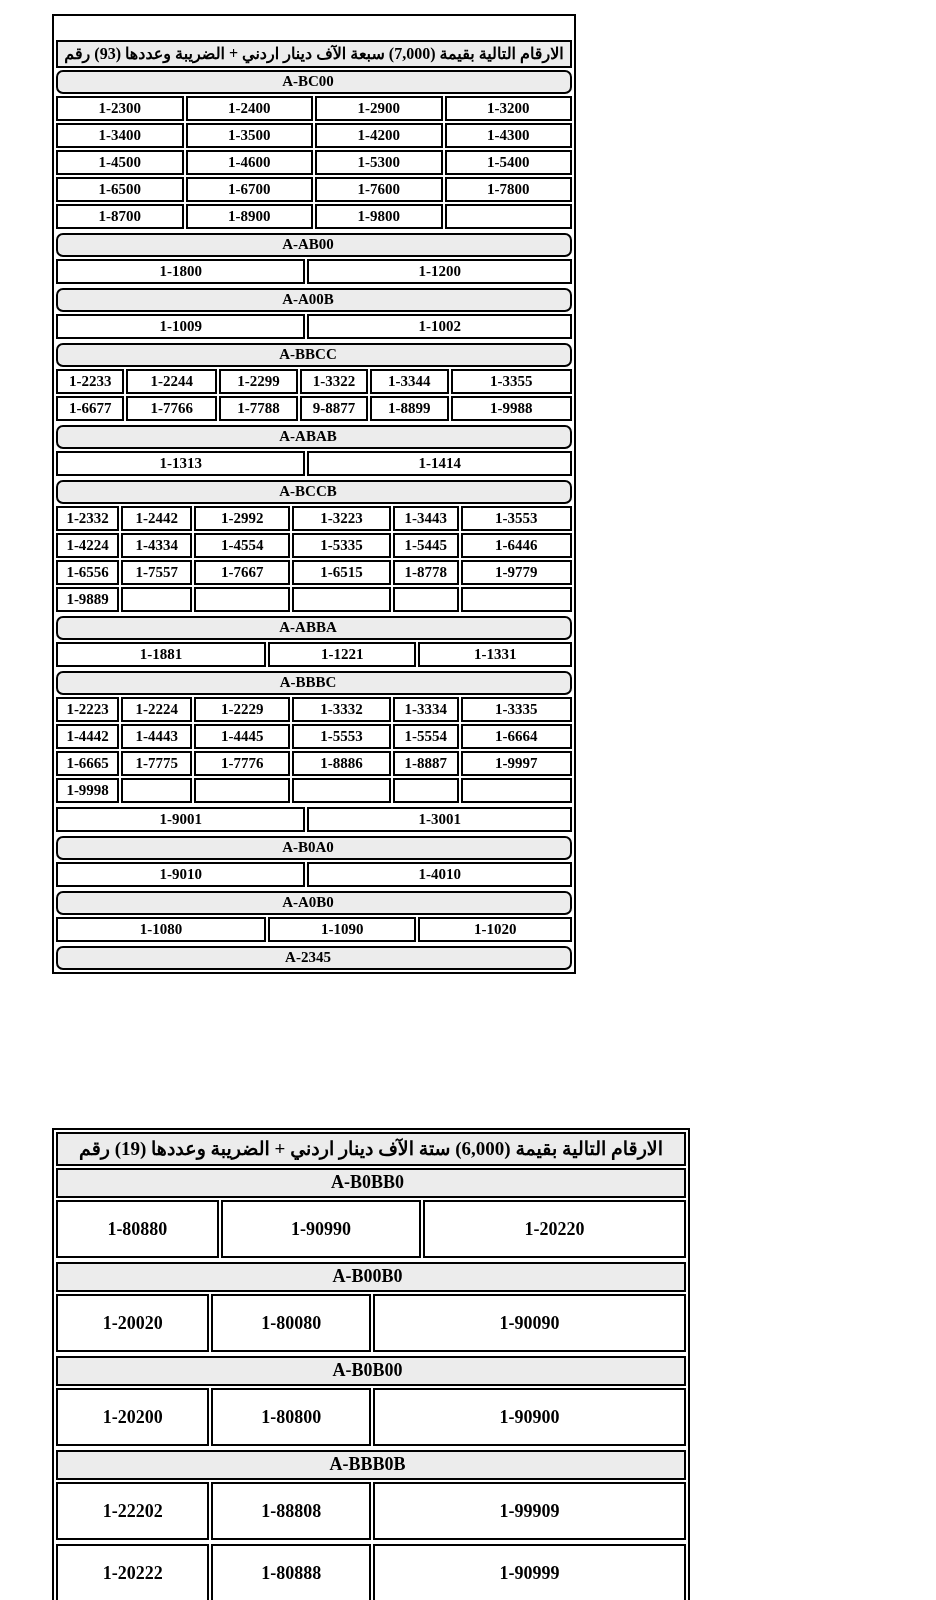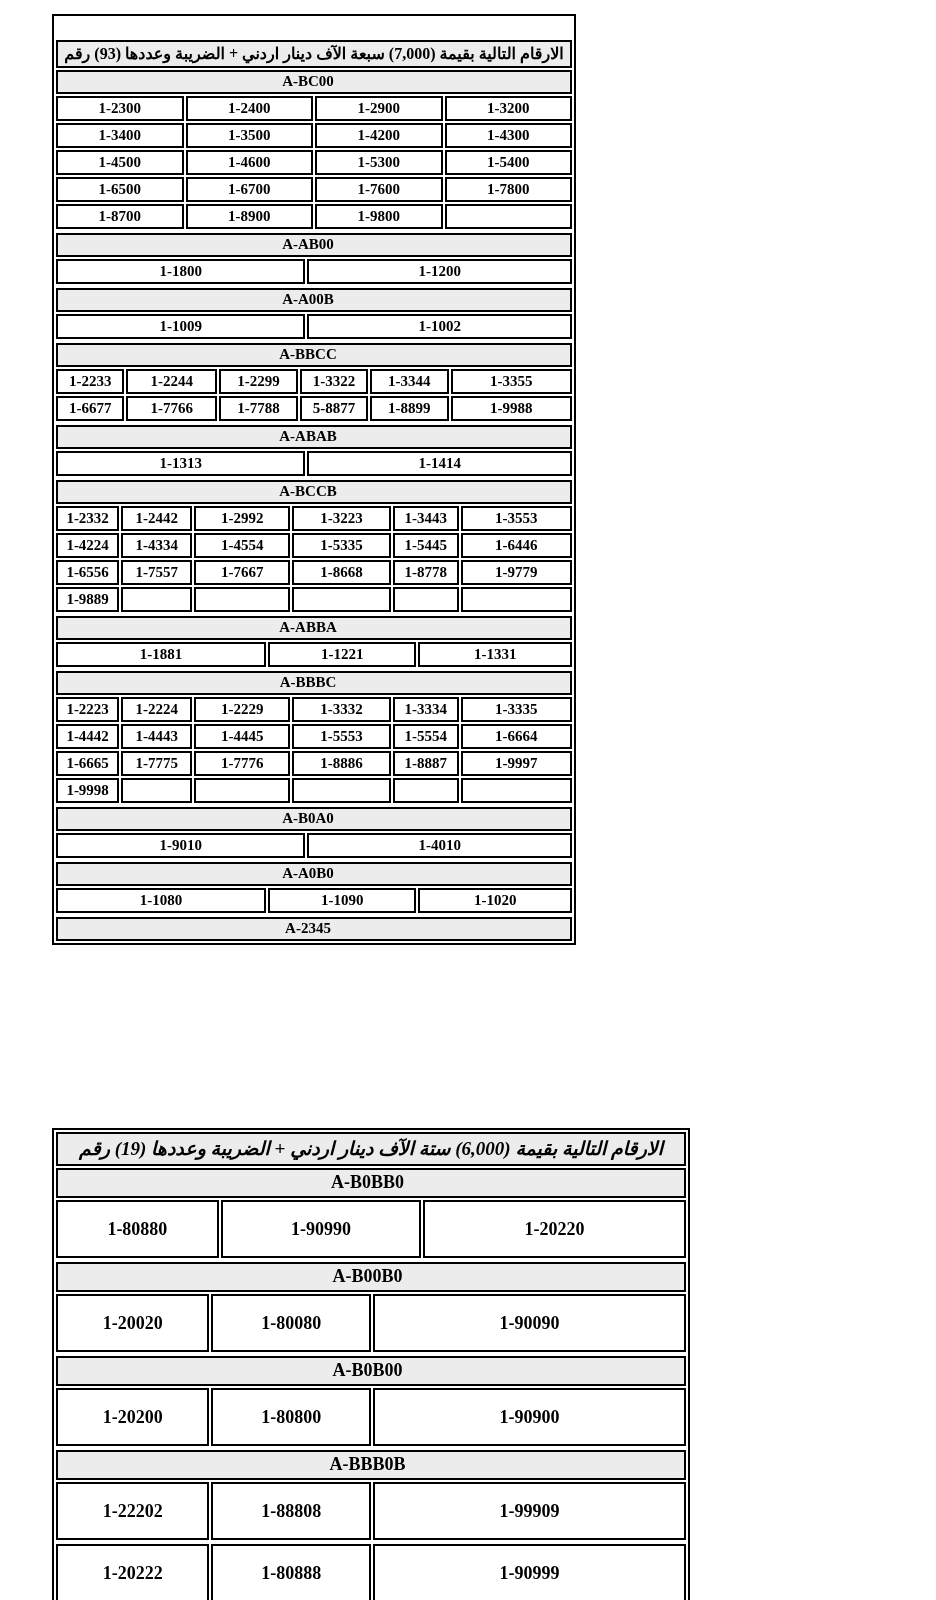--- a/index.html
+++ b/index.html
@@ -29,30 +29,30 @@
     direction: rtl;
     text-align: center;
     background: #ececec;
     border: 2px solid #000;
     margin: 2px;
     font-weight: bold;
     white-space: nowrap;
     overflow: hidden;
   }
   #table-7000 .tbl-title { font-size: 16px; padding: 2px 2px 3px 2px; margin-top: 24px; }
-  #table-6000 .tbl-title { font-size: 19px; padding: 3px 2px 4px 2px; font-style: italic; }
+  #table-6000 .tbl-title { font-size: 19px; padding: 3px 2px 4px 2px; }
 
   .sec-name {
     text-align: center;
     background: #ececec;
     border: 2px solid #000;
     margin: 2px 2px 0 2px;
     font-weight: bold;
   }
-  #table-7000 .sec-name { font-size: 15px; padding: 1px 12px 2px 0; }
+  #table-7000 .sec-name { font-size: 15px; padding: 1px 12px 2px 0; border-radius: 7px; }
   #table-6000 .sec-name { font-size: 18px; padding: 2px 7px 3px 0; }
 
   table.grid {
     width: 100%;
     border-collapse: separate;
     border-spacing: 2px;
     table-layout: fixed;
   }
   table.grid td {
     border: 2px solid #000;
@@ -157,21 +157,21 @@
               <td>1-2244</td>
               <td>1-2299</td>
               <td>1-3322</td>
               <td>1-3344</td>
               <td>1-3355</td>
             </tr>
             <tr>
               <td>1-6677</td>
               <td>1-7766</td>
               <td>1-7788</td>
-              <td>5-8877</td>
+              <td>9-8877</td>
               <td>1-8899</td>
               <td>1-9988</td>
             </tr>
           </tbody>
         </table>
         <div class="sec-name">A-ABAB</div>
         <table class="grid">
           <colgroup>
             <col style="width: 48.5%;">
             <col style="width: 51.5%;">
@@ -207,21 +207,21 @@
               <td>1-4334</td>
               <td>1-4554</td>
               <td>1-5335</td>
               <td>1-5445</td>
               <td>1-6446</td>
             </tr>
             <tr>
               <td>1-6556</td>
               <td>1-7557</td>
               <td>1-7667</td>
-              <td>1-8668</td>
+              <td>1-6515</td>
               <td>1-8778</td>
               <td>1-9779</td>
             </tr>
             <tr>
               <td>1-9889</td>
               <td></td>
               <td></td>
               <td></td>
               <td></td>
               <td></td>
@@ -281,20 +281,32 @@
             <tr>
               <td>1-9998</td>
               <td></td>
               <td></td>
               <td></td>
               <td></td>
               <td></td>
             </tr>
           </tbody>
         </table>
+        <table class="grid">
+          <colgroup>
+            <col style="width: 48.5%;">
+            <col style="width: 51.5%;">
+          </colgroup>
+          <tbody>
+            <tr>
+              <td>1-9001</td>
+              <td>1-3001</td>
+            </tr>
+          </tbody>
+        </table>
         <div class="sec-name">A-B0A0</div>
         <table class="grid">
           <colgroup>
             <col style="width: 48.5%;">
             <col style="width: 51.5%;">
           </colgroup>
           <tbody>
             <tr>
               <td>1-9010</td>
               <td>1-4010</td>

